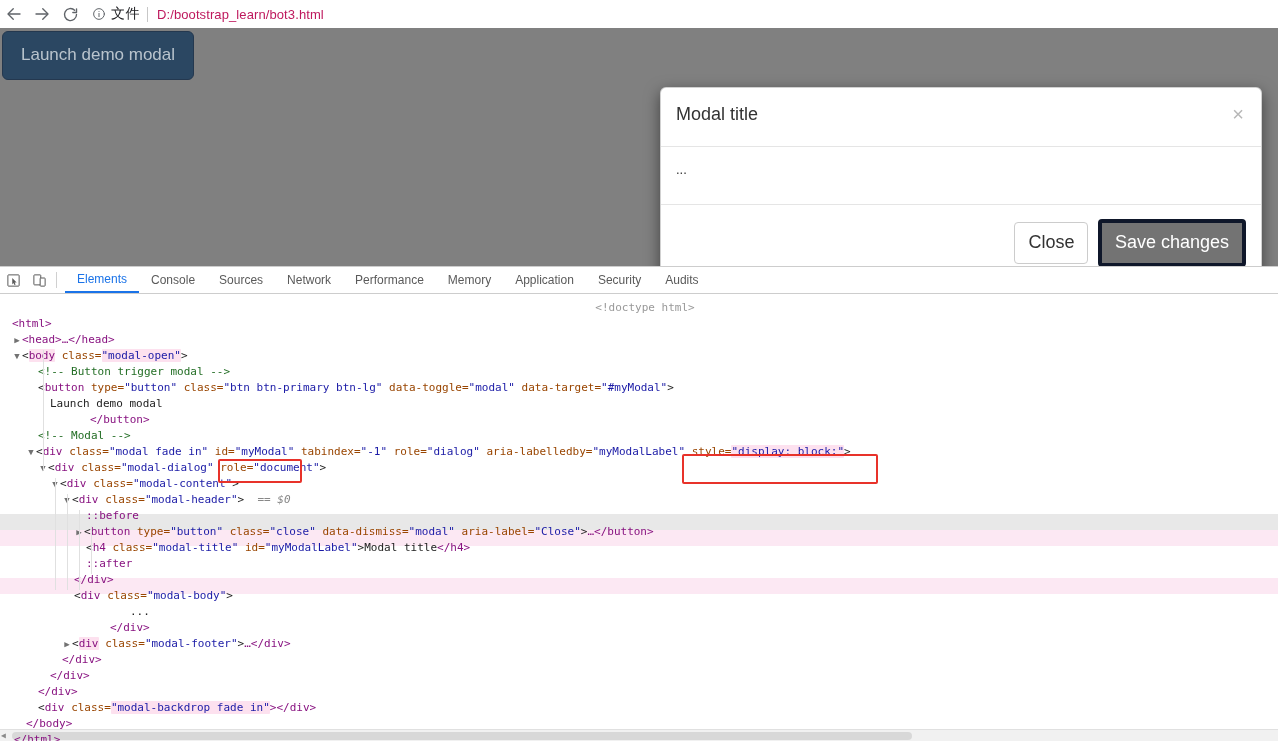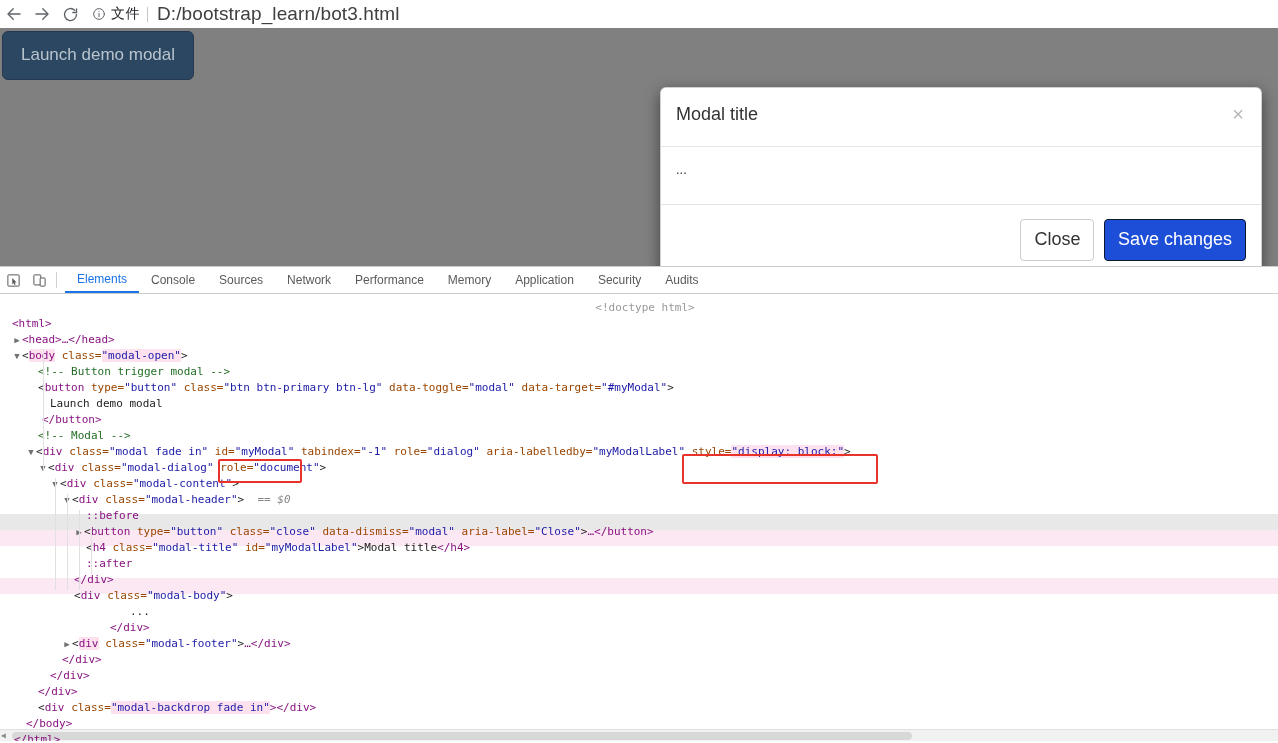--- a/index.html
+++ b/index.html
@@ -31,21 +31,21 @@
     margin-left: 8px;
     height: 22px;
     flex: 1;
     display: flex; align-items: center;
     font-size: 13px;
     color: #202124;
   }
   .info-icon { margin-right: 5px; color: #5f6368; display: flex; align-items: center; }
   .file-label { font-size: 14px; color: #202124; margin-right: 7px; letter-spacing: .5px; }
   .omnibox-sep { width: 1px; height: 15px; background: #c7c7c7; margin-right: 9px; }
-  .url-text { font-size: 19px; color: #404040; letter-spacing: .1px; }
+  .url-text { font-size: 13px; color: #be185d; letter-spacing: .1px; }
 
   
   .viewport {
     position: absolute; left: 0; top: 28px;
     width: 1278px; height: 238px;
     background: #808080;
     overflow: hidden;
   }
   .launch-btn {
     position: absolute; left: 2px; top: 3px;
@@ -109,23 +109,23 @@
     font-family: "Liberation Sans", sans-serif;
     cursor: pointer;
     margin-left: 5px;
   }
   .btn-default {
     background: #ffffff;
     color: #333;
     border: 1px solid #ccc;
   }
   .btn-primary {
-    background: #1d4ed8;
+    background: #737373;
     color: #ffffff;
-    border: 1px solid #0f172a;
+    border: 4px solid #0f172a;
   }
 
   
   .devtools {
     position: absolute; left: 0; top: 266px;
     width: 1278px; height: 477px;
     background: #ffffff;
     border-top: 1px solid #cdcdcd;
   }
   .dt-toolbar {
@@ -347,21 +347,21 @@
       </div>
 
       <div class="node" style="padding-left:38px;">
         <span class="punc">&lt;</span><span class="tag">button</span><span class="punc">&nbsp;</span><span class="attr">type=</span><span class="val">"button"</span><span class="punc">&nbsp;</span><span class="attr">class=</span><span class="val">"btn btn-primary btn-lg"</span><span class="punc">&nbsp;</span><span class="attr">data-toggle=</span><span class="val">"modal"</span><span class="punc">&nbsp;</span><span class="attr">data-target=</span><span class="val">"#myModal"</span><span class="punc">&gt;</span>
       </div>
 
       <div class="node" style="padding-left:50px;">
         <span class="txt">Launch demo modal</span>
       </div>
 
-      <div class="node" style="padding-left:42px;">
+      <div class="node" style="padding-left:42px;margin-left:48px;">
         <span class="tag">&lt;/button&gt;</span>
       </div>
 
       <div class="node" style="padding-left:38px;">
         <span class="comm">&lt;!-- Modal --&gt;</span>
       </div>
 
       <div class="node" style="padding-left:26px;">
         <span class="tw">▼</span><span class="punc">&lt;</span><span class="tag">div </span><span class="attr">class=</span><span class="val">"modal fade in"</span><span class="punc">&nbsp;</span><span class="attr">id=</span><span class="val">"myModal"</span><span class="punc">&nbsp;</span><span class="attr">tabindex=</span><span class="val">"-1"</span><span class="punc">&nbsp;</span><span class="attr">role=</span><span class="val">"dialog"</span><span class="punc">&nbsp;</span><span class="attr">aria-labelledby=</span><span class="val">"myModalLabel"</span><span class="punc">&nbsp;</span><span class="attr">style=</span><span class="val hl">"display: block;"</span><span class="punc">&gt;</span>
       </div>

